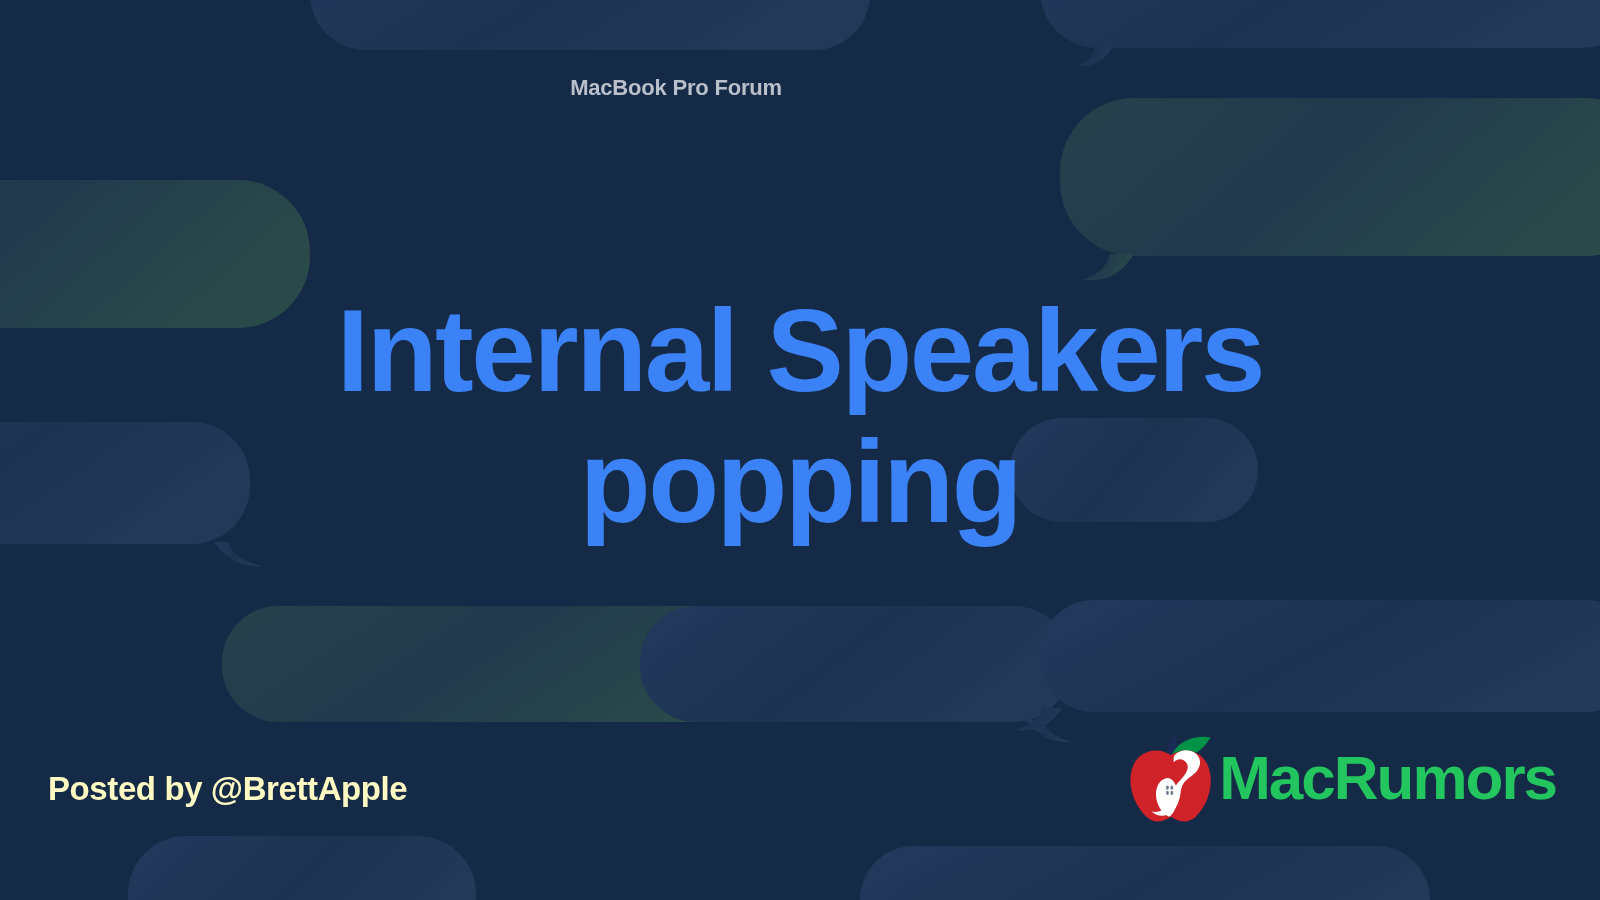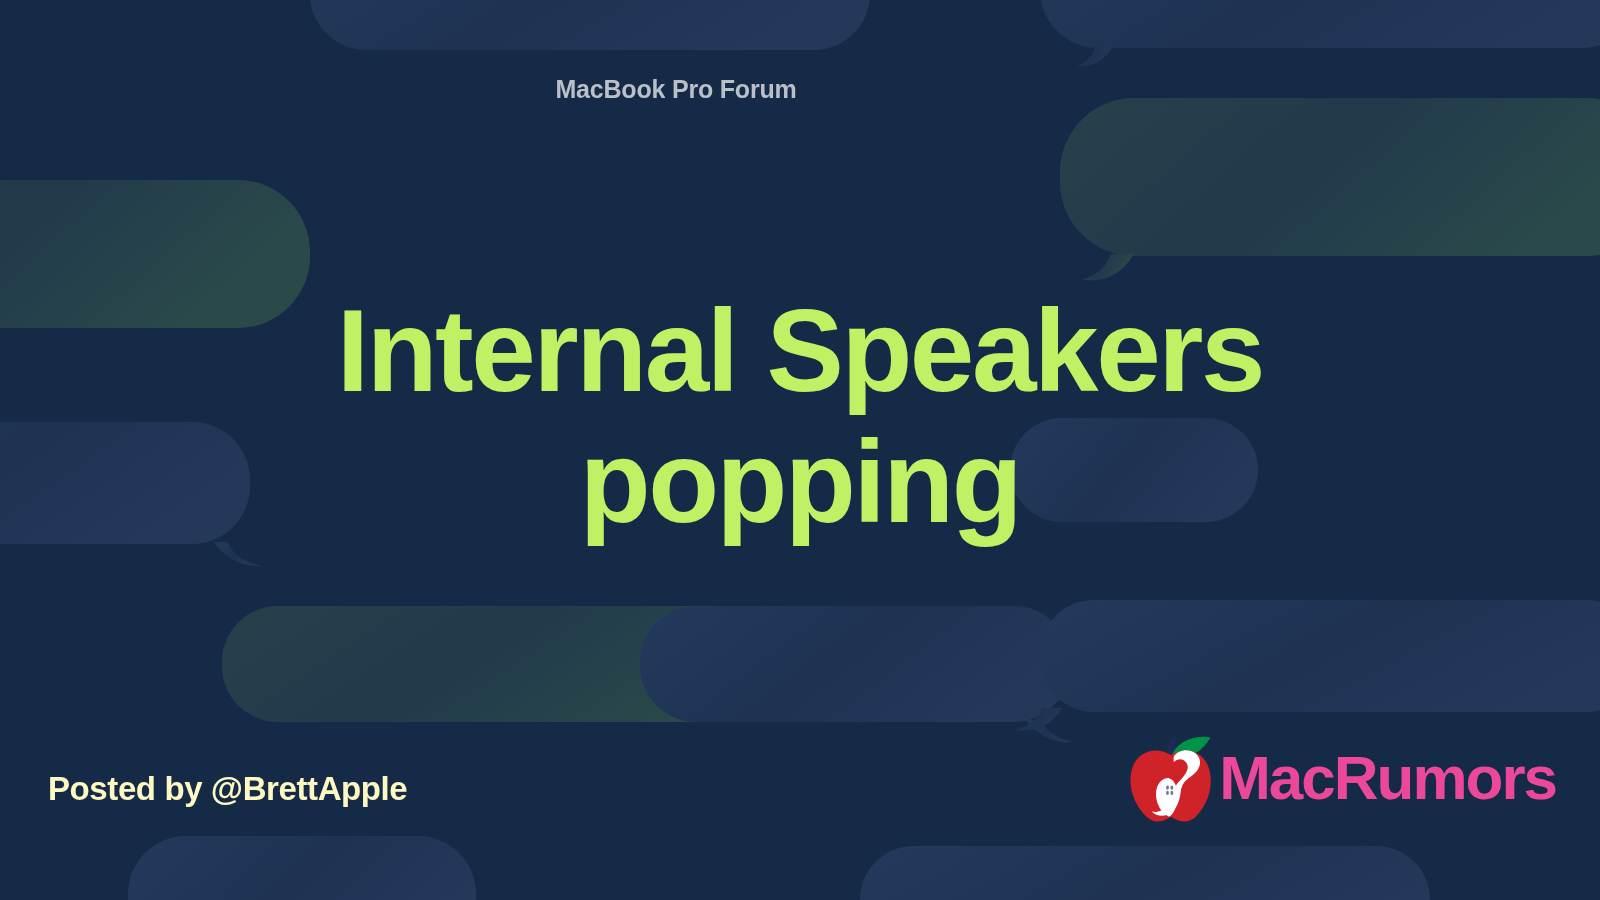--- a/index.html
+++ b/index.html
@@ -30,40 +30,40 @@
     pointer-events:none;
   }
 
   
   .forum-label {
     position:absolute;
     top:75px;
     left:0;
     width:1352px;
     text-align:center;
-    font-size:25px;
+    font-size:22px;
     font-weight:bold;
     letter-spacing:-0.2px;
     color:#b9c0ca;
     z-index:5;
   }
 
   
   .title-wrap {
     position:absolute;
     top:286px;
     left:150px;
     width:1300px;
     z-index:5;
   }
   .title {
     font-size:116px;
     line-height:1.13;
     font-weight:bold;
-    color:#bef264;
+    color:#3b82f6;
     text-align:center;
     letter-spacing:-2.4px;
     word-wrap:break-word;
   }
 
   
   .posted-by {
     position:absolute;
     left:48px;
     top:770px;
@@ -80,21 +80,21 @@
     top:732px;
     display:flex;
     align-items:center;
     gap:4px;
     z-index:5;
   }
   .brand-mark { width:88px; height:92px; display:block; }
   .brand-text {
     font-size:62px;
     font-weight:bold;
-    color:#ec4899;
+    color:#22c55e;
     letter-spacing:-2px;
     line-height:1;
     white-space:nowrap;
   }
 </style>
 </head>
 <body>
 
 <div class="card">
 

